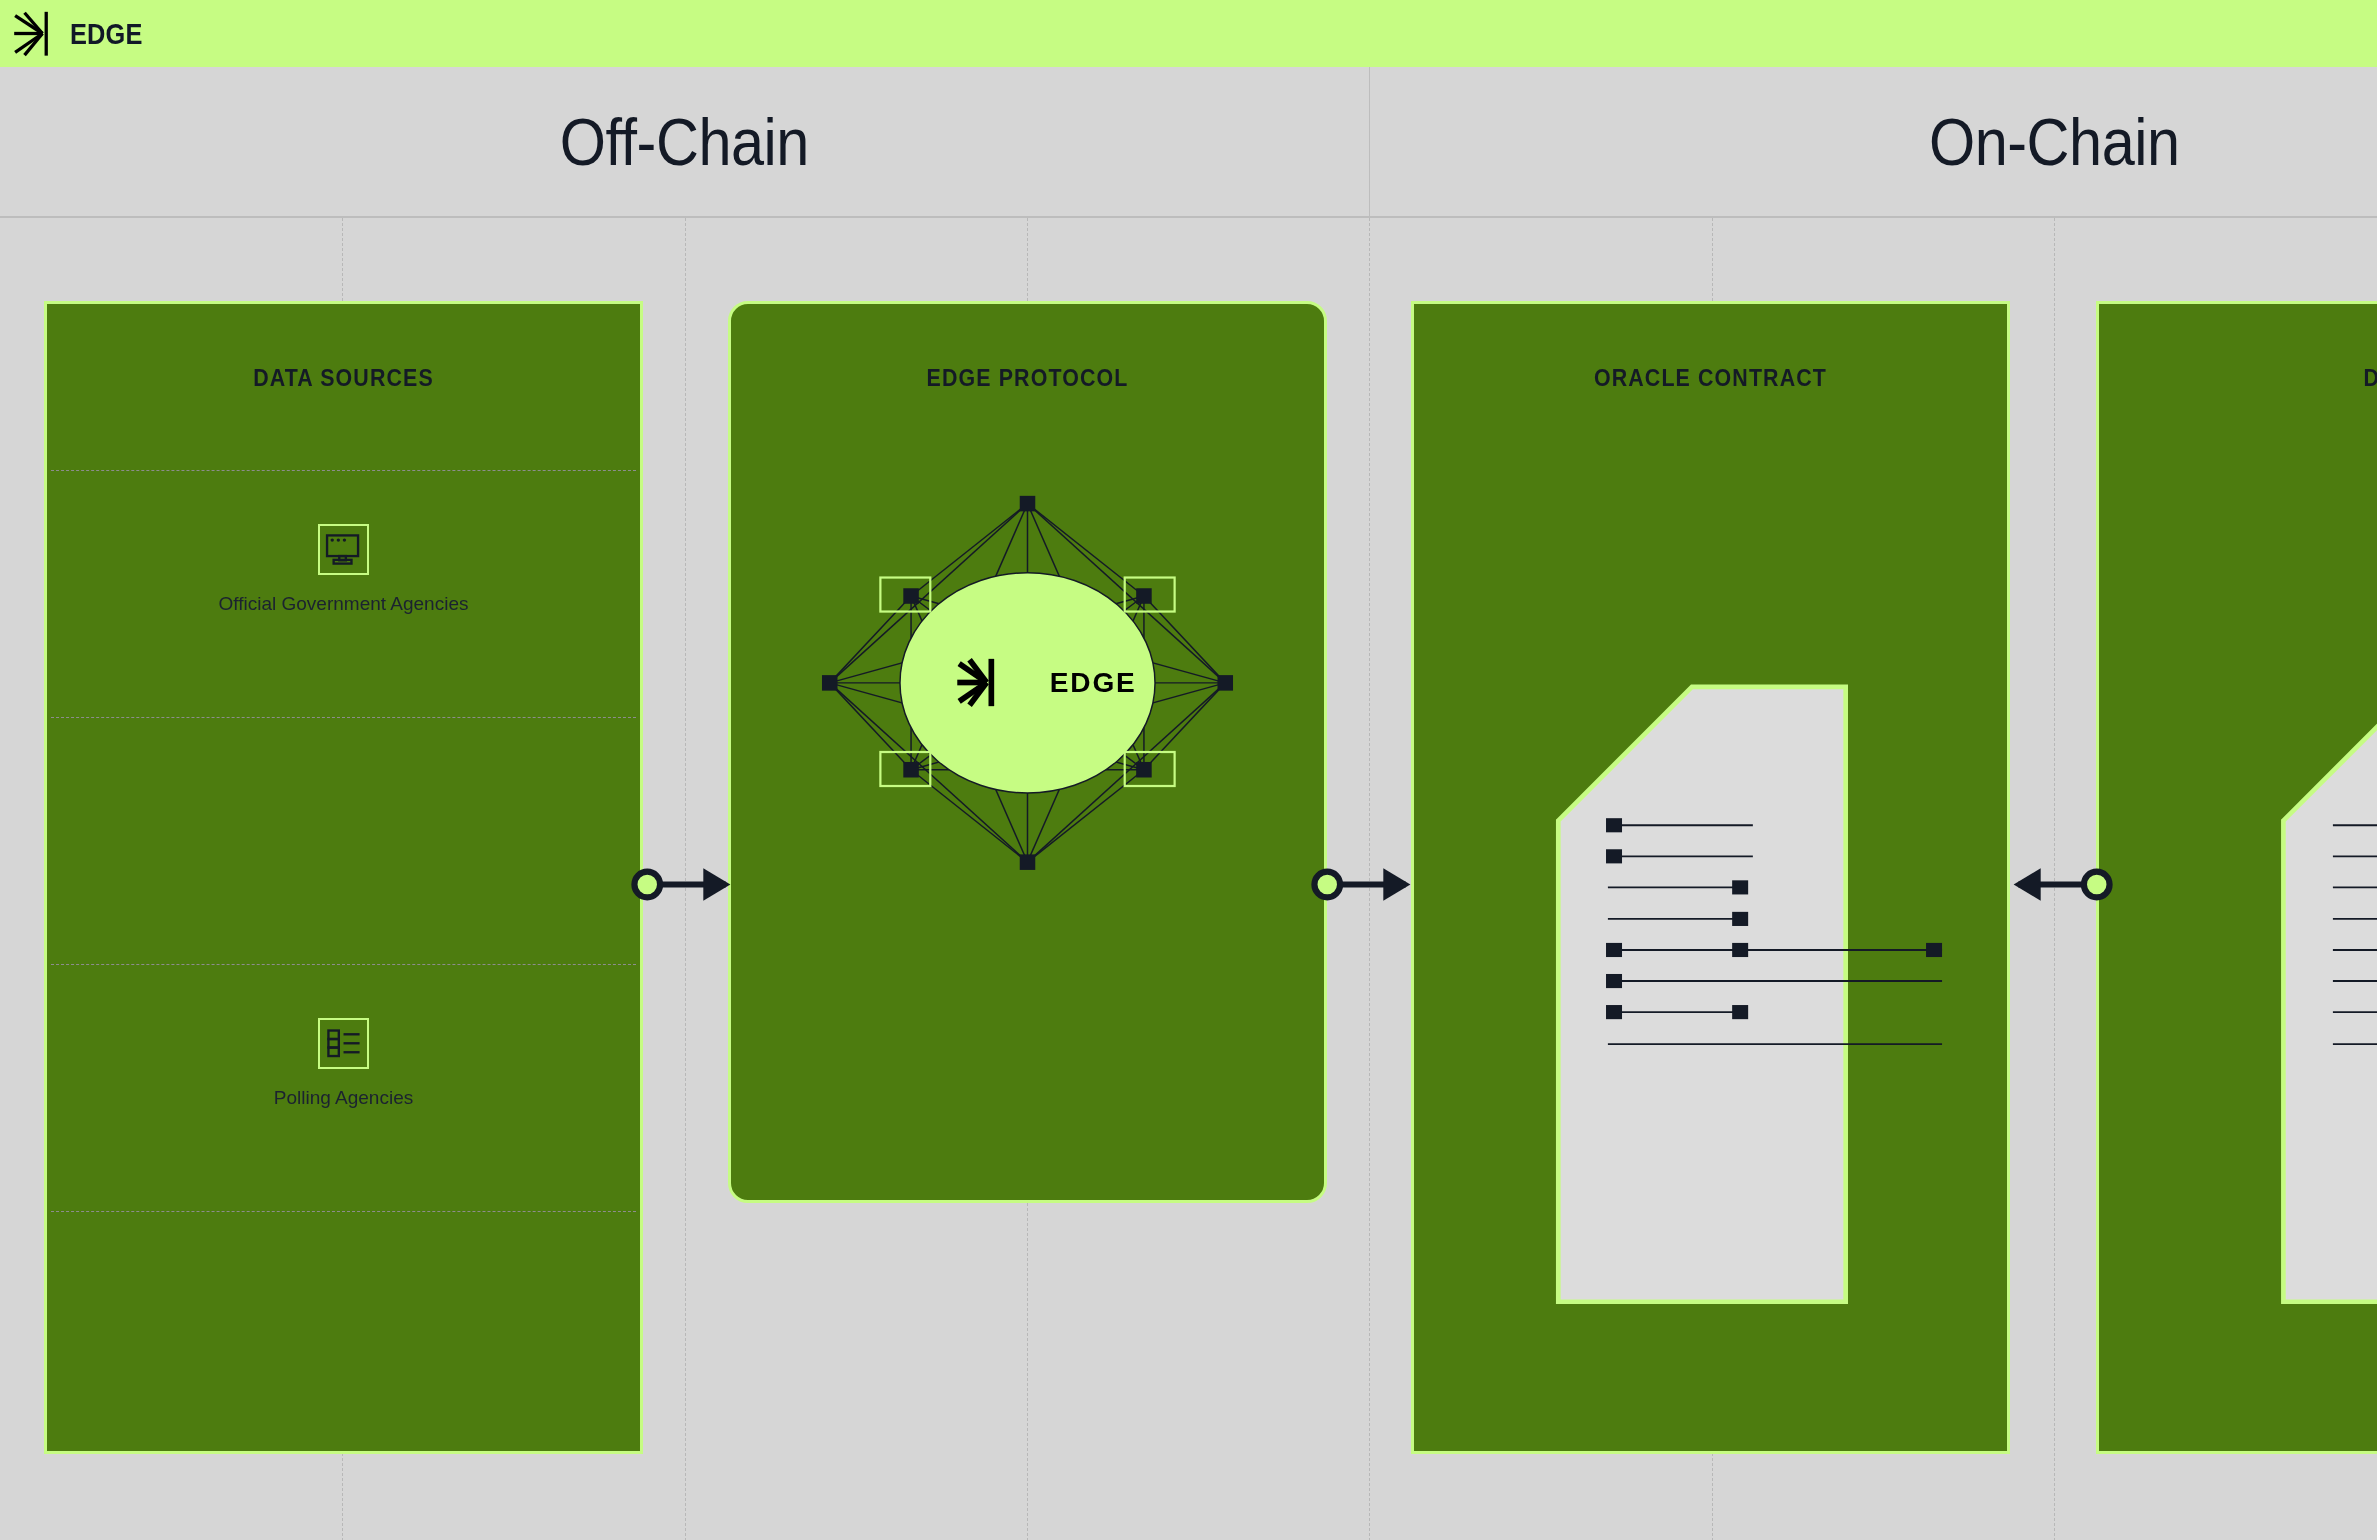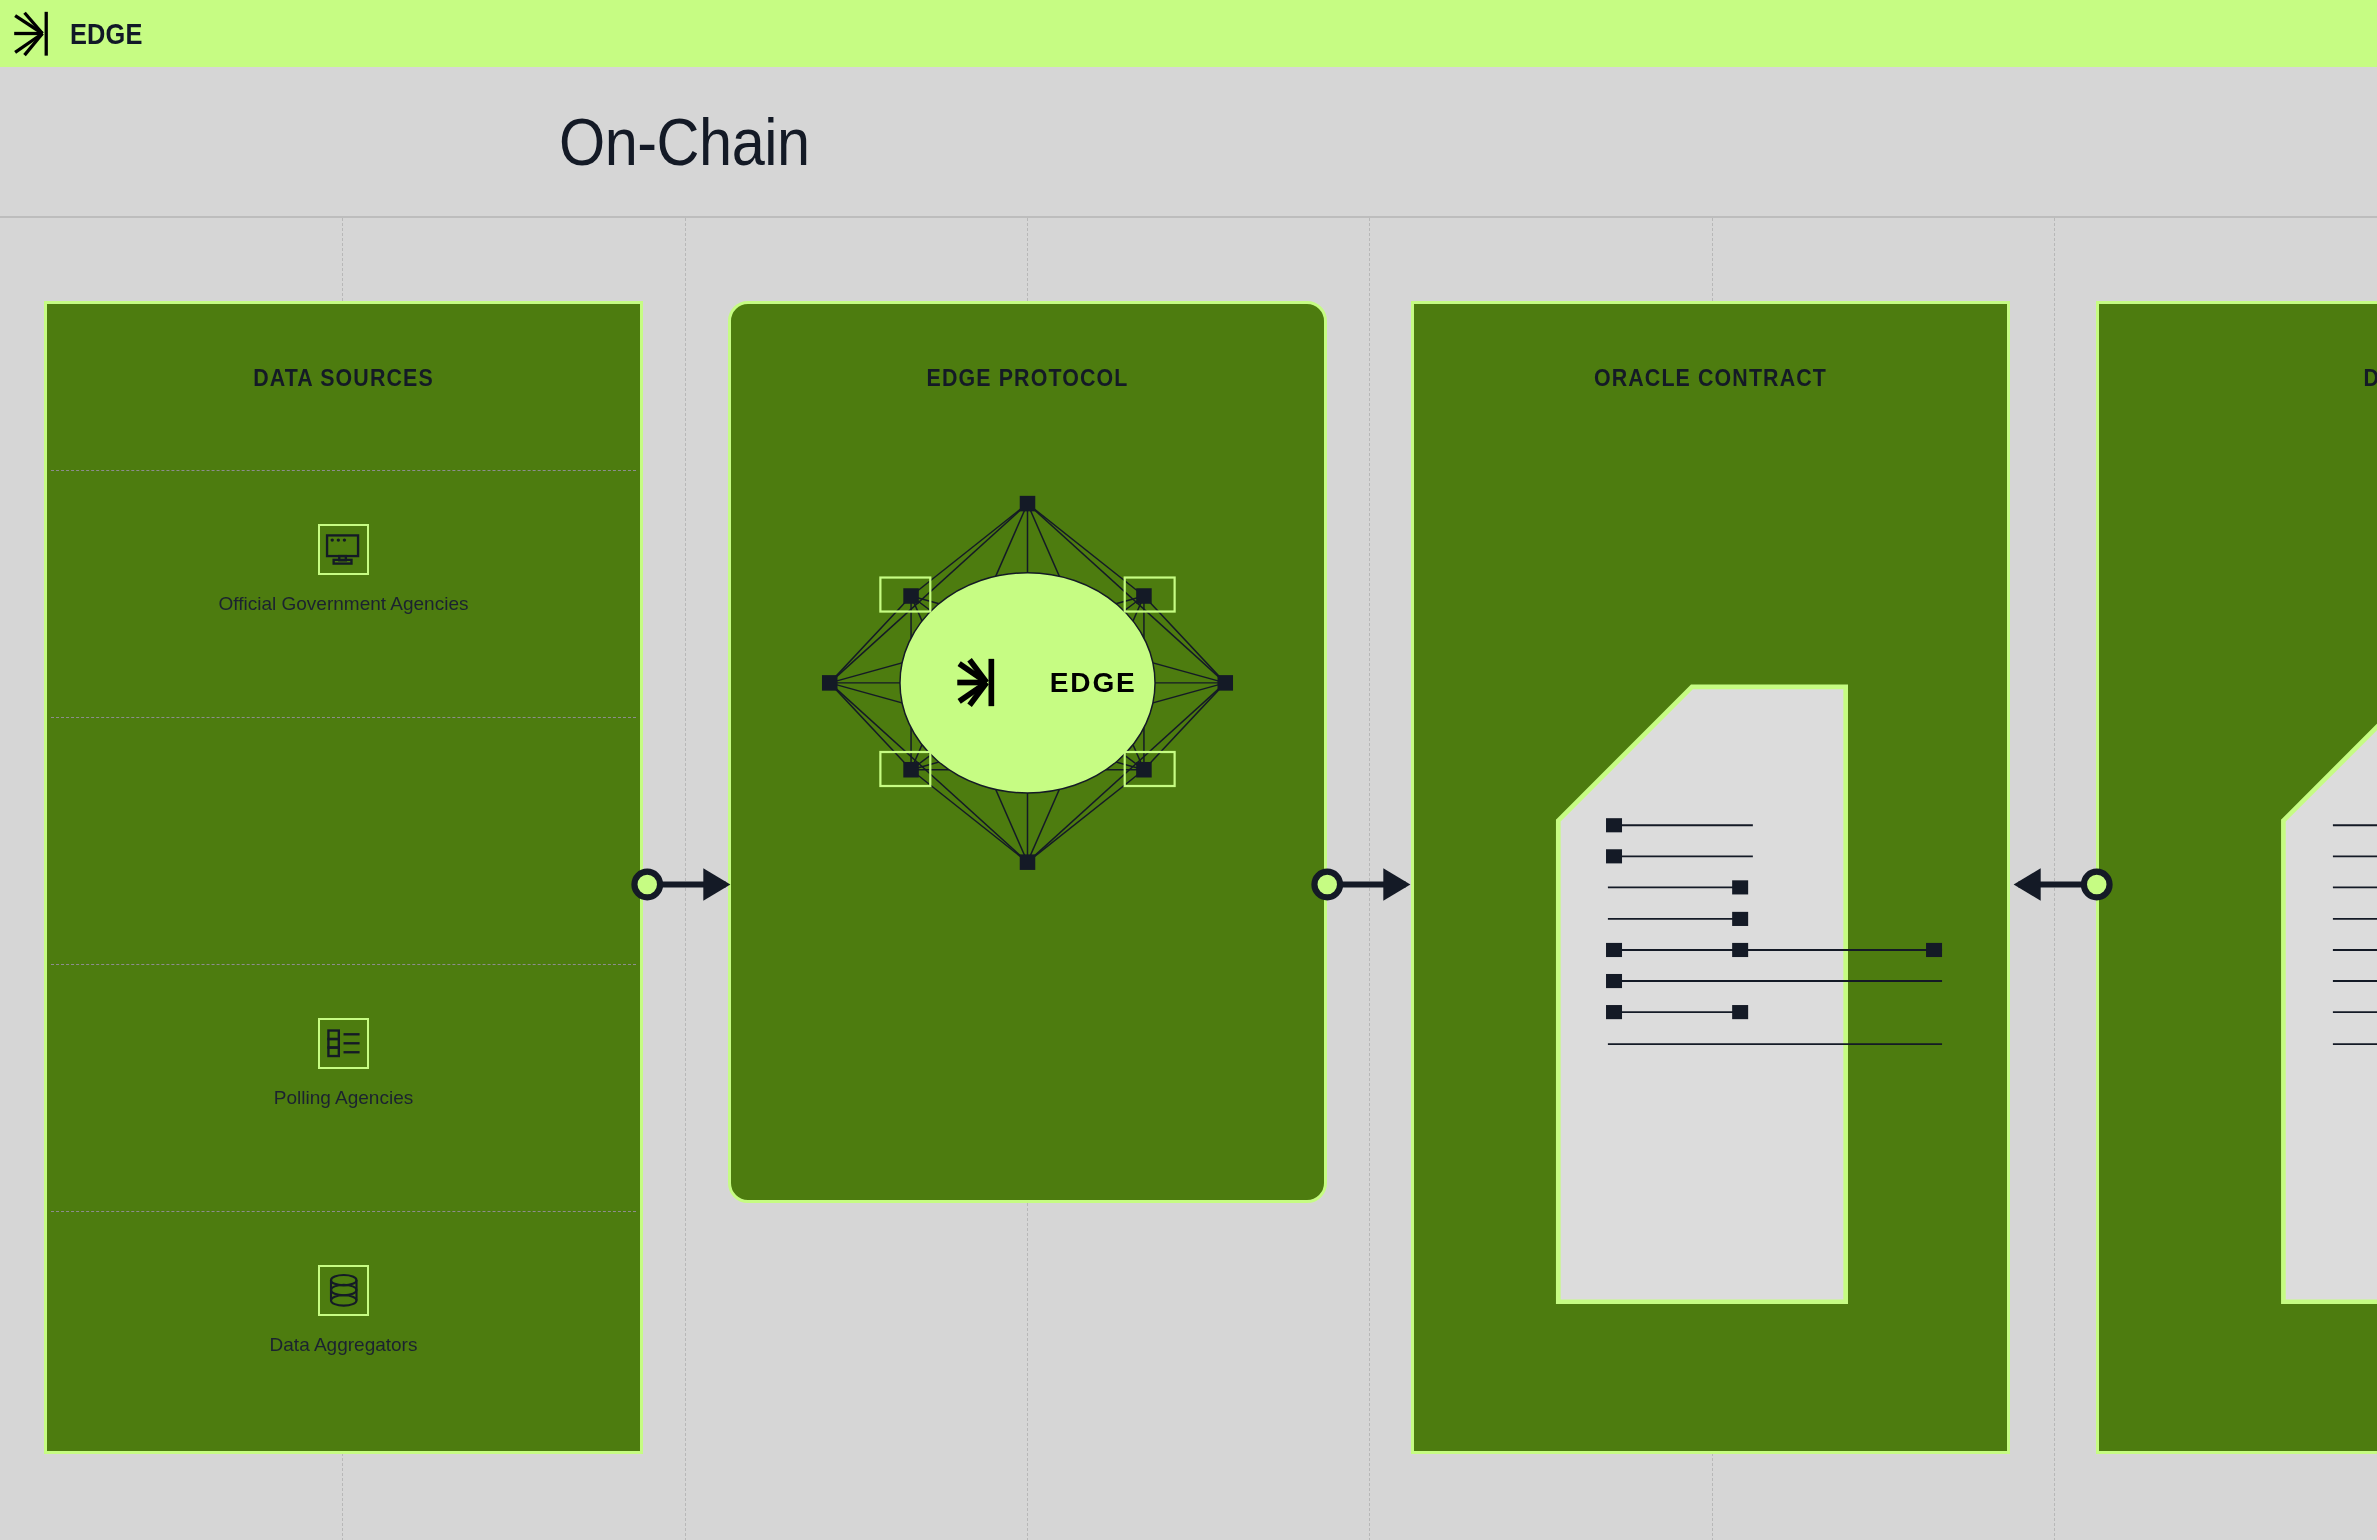--- a/index.html
+++ b/index.html
@@ -123,20 +123,23 @@
           <line x1="24" y1="98" x2="62" y2="52"></line>
           <line x1="70" y1="6" x2="70" y2="99"></line>
         </g>
       </svg>
       <span class="brand-name">EDGE</span>
     </div>
 
   </div>
 
   <div class="chainband">
+    <div class="chain-half left">
+      <span class="chain-title">Off-Chain</span>
+    </div>
     <div class="chain-half right">
       <span class="chain-title">On-Chain</span>
     </div>
   </div>
 
   <div class="gridlines">
     <div class="gridline" style="left:342px"></div>
     <div class="gridline" style="left:685px"></div>
     <div class="gridline" style="left:1027px"></div>
     <div class="gridline" style="left:1369px"></div>
@@ -175,34 +178,20 @@
           <rect x="3" y="21" width="22" height="18" fill="none" stroke="#141a26" stroke-width="5"></rect>
           <rect x="3" y="39" width="22" height="18" fill="none" stroke="#141a26" stroke-width="5"></rect>
           <line x1="35" y1="11" x2="69" y2="11" stroke="#141a26" stroke-width="5"></line>
           <line x1="35" y1="30" x2="69" y2="30" stroke="#141a26" stroke-width="5"></line>
           <line x1="35" y1="49" x2="69" y2="49" stroke="#141a26" stroke-width="5"></line>
         </svg>
       </div>
       <div class="ds-label">Polling Agencies</div>
     </div>
 
-    <div class="ds-item" style="top:961px;">
-      <div class="ds-iconbox">
-        <svg width="29.5" height="34" viewBox="0 0 62 72">
-          <g fill="none" stroke="#141a26" stroke-width="4.5">
-            <ellipse cx="31" cy="13" rx="27" ry="11"></ellipse>
-            <ellipse cx="31" cy="34" rx="27" ry="11"></ellipse>
-            <ellipse cx="31" cy="56" rx="27" ry="11"></ellipse>
-            <line x1="4" y1="13" x2="4" y2="56"></line>
-            <line x1="58" y1="13" x2="58" y2="56"></line>
-          </g>
-        </svg>
-      </div>
-      <div class="ds-label">Data Aggregators</div>
-    </div>
   </div>
 
   <div class="panel" style="left:728px; top:301px; width:599px; height:902px;border-radius:20px;">
     <div class="panel-title">EDGE PROTOCOL</div>
 
     <svg class="net" viewBox="0 0 1260 2424">
 
       <g stroke="#141a26" stroke-width="4" fill="none">
 
         <line x1="630" y1="540" x2="315" y2="790"></line>

